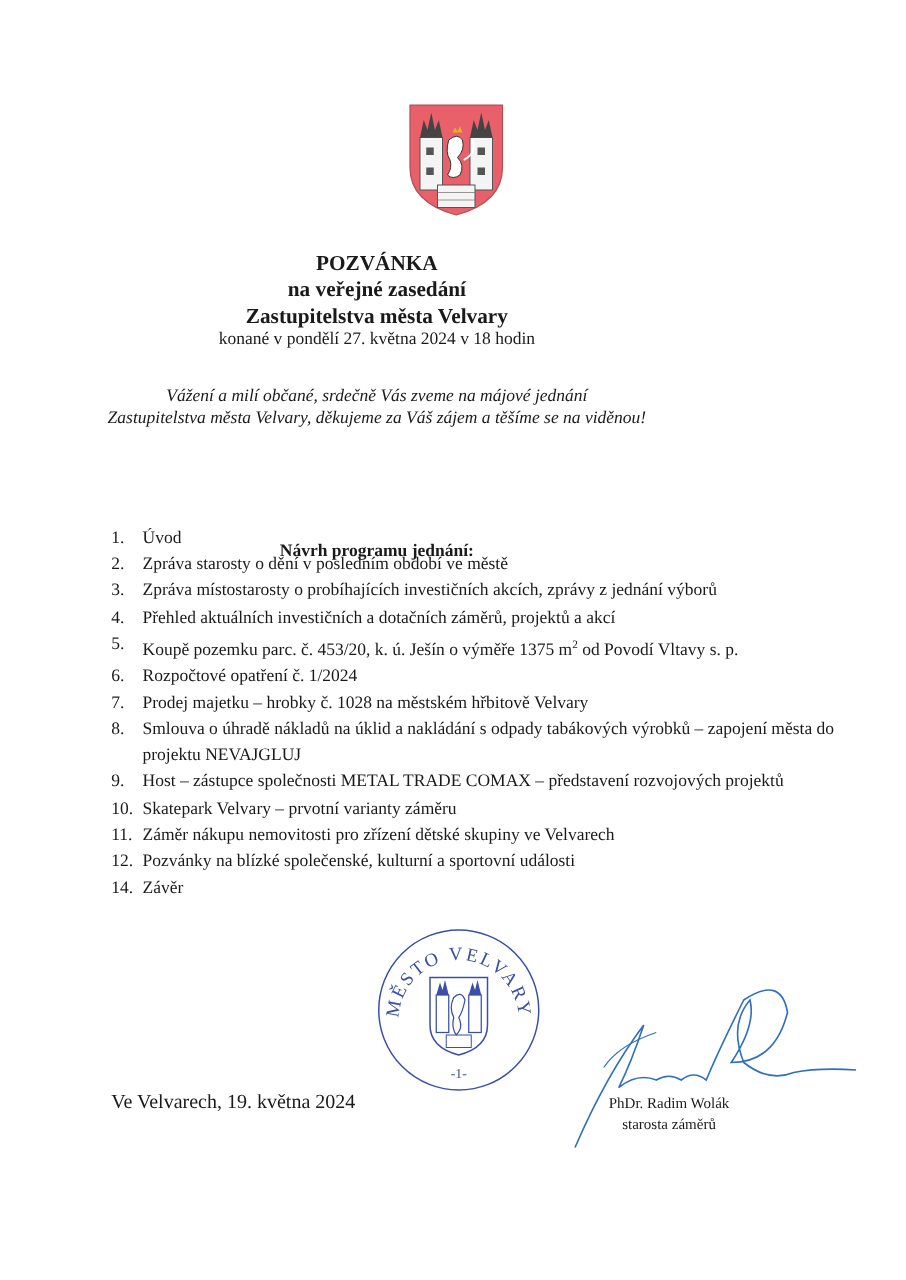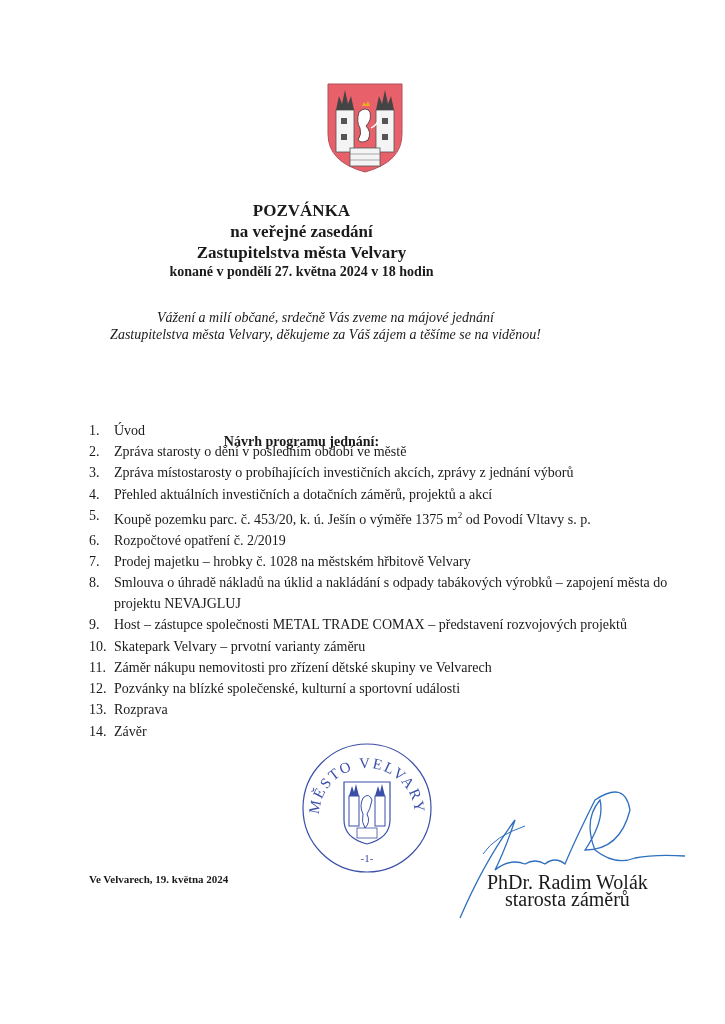--- a/index.html
+++ b/index.html
@@ -2,30 +2,30 @@
 <html><head>
 <meta charset="utf-8">
 <style>
   html, body { margin: 0; padding: 0; background: #ffffff; }
   body { width: 725px; height: 1024px; position: relative; overflow: hidden;
          font-family: "Liberation Serif", "DejaVu Serif", serif; color: #1a1a1a; }
   .abs { position: absolute; }
   .coat { left: 326px; top: 82px; width: 78px; height: 92px; }
   .center-block { left: 0; width: 603px; text-align: center; }
   .title { top: 200px; font-size: 17px; font-weight: bold; line-height: 21px; }
-  .subtitle { font-size: 14px; line-height: 17px; font-weight: bold; }
-  .greeting { top: 309px; font-size: 14px; font-style: italic; line-height: 17px; padding-left: 24px; }
+  .subtitle { font-size: 14px; line-height: 17px; font-weight: normal; }
+  .greeting { top: 309px; font-size: 14px; font-style: italic; line-height: 17px; }
   .program-head { top: 402px; font-size: 14px; font-weight: bold; margin-top: 32px; }
   ol.agenda { position: absolute; left: 89px; top: 420px; margin: 0; padding: 0; list-style: none;
               font-size: 14px; line-height: 21.2px; width: 580px; }
   ol.agenda li { display: flex; }
   ol.agenda .num { width: 25px; flex: none; }
   ol.agenda .txt { flex: 1; }
-  .place-date { left: 89px; top: 873px; font-size: 11px; font-weight: bold; }
-  .signer { left: 487px; top: 874px; font-size: 20px; text-align: center; line-height: 17px; }
+  .place-date { left: 89px; top: 873px; font-size: 16px; }
+  .signer { left: 487px; top: 874px; font-size: 12px; text-align: center; line-height: 17px; }
   .stamp { left: 297px; top: 738px; width: 140px; height: 140px; }
   .signature { left: 455px; top: 780px; width: 230px; height: 140px; }
   sup { font-size: 9px; }
 </style>
 </head>
 <body>
 
 <div class="abs coat">
   <svg width="78" height="92" viewBox="0 0 78 92">
     <path d="M2 2 H76 V52 Q76 80 39 90 Q2 80 2 52 Z" fill="#e8606a" stroke="#b0505a" stroke-width="1"></path>
@@ -80,21 +80,21 @@
   <li>
       <span class="num">4.</span>
       <span class="txt">Přehled aktuálních investičních a dotačních záměrů, projektů a akcí</span>
     </li>
   <li>
       <span class="num">5.</span>
       <span class="txt"><span>Koupě pozemku parc. č. 453/20, k. ú. Ješín o výměře 1375 m</span><sup>2</sup><span> od Povodí Vltavy s. p.</span></span>
     </li>
   <li>
       <span class="num">6.</span>
-      <span class="txt">Rozpočtové opatření č. 2/2019</span>
+      <span class="txt">Rozpočtové opatření č. 1/2024</span>
     </li>
   <li>
       <span class="num">7.</span>
       <span class="txt">Prodej majetku – hrobky č. 1028 na městském hřbitově Velvary</span>
     </li>
   <li>
       <span class="num">8.</span>
       <span class="txt">Smlouva o úhradě nákladů na úklid a nakládání s odpady tabákových výrobků – zapojení města do projektu NEVAJGLUJ</span>
     </li>
   <li>
@@ -105,24 +105,20 @@
       <span class="num">10.</span>
       <span class="txt">Skatepark Velvary – prvotní varianty záměru</span>
     </li>
   <li>
       <span class="num">11.</span>
       <span class="txt">Záměr nákupu nemovitosti pro zřízení dětské skupiny ve Velvarech</span>
     </li>
   <li>
       <span class="num">12.</span>
       <span class="txt">Pozvánky na blízké společenské, kulturní a sportovní události</span>
-    </li>
-  <li>
-      <span class="num">13.</span>
-      <span class="txt">Rozprava</span>
     </li>
   <li>
       <span class="num">14.</span>
       <span class="txt">Závěr</span>
     </li>
 </ol>
 
 <div class="abs stamp">
   <svg width="140" height="140" viewBox="0 0 140 140">
     <defs>

